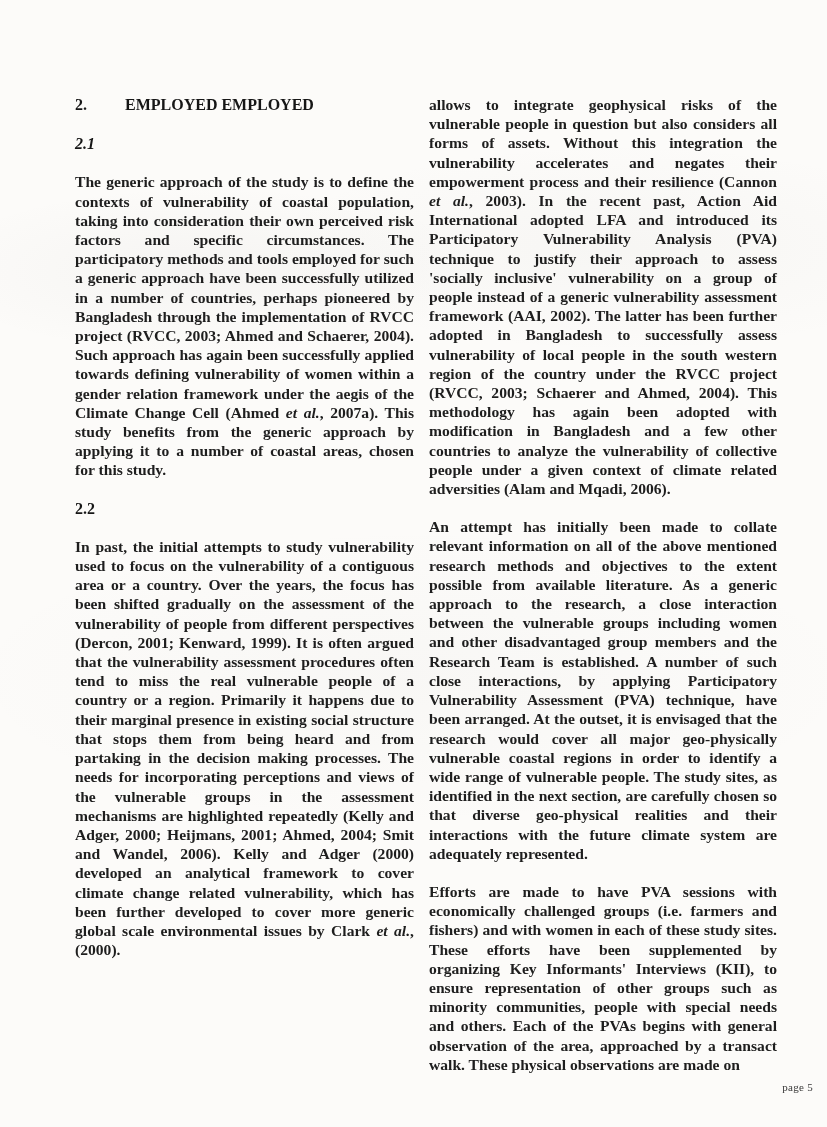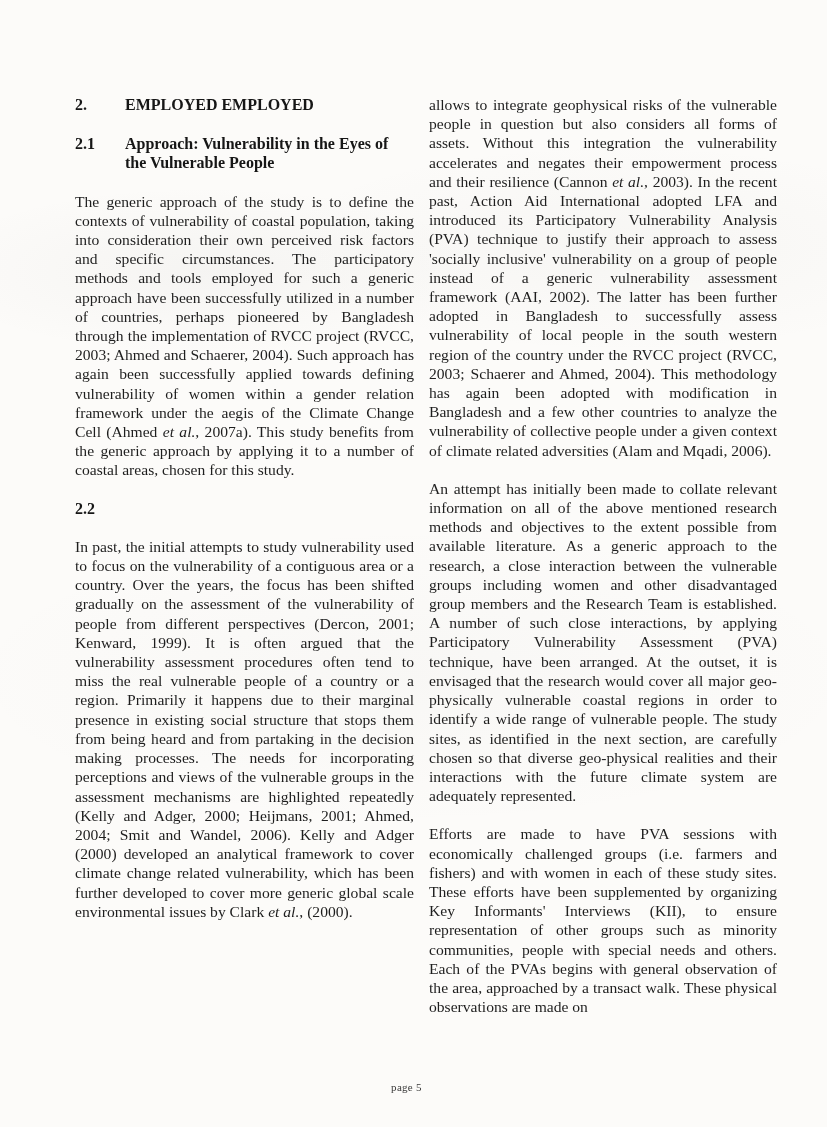--- a/index.html
+++ b/index.html
@@ -35,35 +35,36 @@
 
   .heading {
     display: grid;
     grid-template-columns: 50px 1fr;
     font-weight: bold;
     font-size: 16px;
     line-height: 19.2px;
     color: #161616;
   }
   .heading.h-top    { margin: 0 0 20px 0; }
-  .heading.h-sub    { margin: 0 8px 19px 0; }
+  .heading.h-sub    { margin: 0 8px 19px 0; font-style: italic; }
   .heading.h-mid    { margin: 0 0 19px 0; }
 
   .para {
     margin: 0 0 19px 0;
     text-align: justify;
+    font-weight: bold;
   }
   .para:last-child { margin-bottom: 6px; }
 
   .footer {
     position: absolute;
     left: 0;
     right: 14px;
     top: 1081px;
-    text-align: center;
+    text-align: right;
     font-size: 11px;
     color: #3a3a3a;
     letter-spacing: 0.3px;
   }
 </style>
 </head>
 <body>
 
 <div class="scan-page">
 
@@ -71,21 +72,20 @@
 
     <div class="col left">
 
       <div class="heading h-top">
         <span>2.</span>
         <span>EMPLOYED EMPLOYED</span>
       </div>
 
       <div class="heading h-sub">
         <span>2.1</span>
-        <span>Approach: Vulnerability in the Eyes of the Vulnerable People</span>
       </div>
 
       <p class="para"><span>The generic approach of the study is to define the contexts of vulnerability of coastal population, taking into consideration their own perceived risk factors and specific circumstances. The participatory methods and tools employed for such a generic approach have been successfully utilized in a number of countries, perhaps pioneered by Bangladesh through the implementation of RVCC project (RVCC, 2003; Ahmed and Schaerer, 2004). Such approach has again been successfully applied towards defining vulnerability of women within a gender relation framework under the aegis of the Climate Change Cell (Ahmed </span><span style="font-style: italic;">et al.</span><span>, 2007a). This study benefits from the generic approach by applying it to a number of coastal areas, chosen for this study.</span></p>
 
       <div class="heading h-mid">
         <span>2.2</span>
       </div>
 
       <p class="para"><span>In past, the initial attempts to study vulnerability used to focus on the vulnerability of a contiguous area or a country. Over the years, the focus has been shifted gradually on the assessment of the vulnerability of people from different perspectives (Dercon, 2001; Kenward, 1999). It is often argued that the vulnerability assessment procedures often tend to miss the real vulnerable people of a country or a region. Primarily it happens due to their marginal presence in existing social structure that stops them from being heard and from partaking in the decision making processes. The needs for incorporating perceptions and views of the vulnerable groups in the assessment mechanisms are highlighted repeatedly (Kelly and Adger, 2000; Heijmans, 2001; Ahmed, 2004; Smit and Wandel, 2006). Kelly and Adger (2000) developed an analytical framework to cover climate change related vulnerability, which has been further developed to cover more generic global scale environmental issues by Clark </span><span style="font-style: italic;">et al.</span><span>, (2000).</span></p>
 

